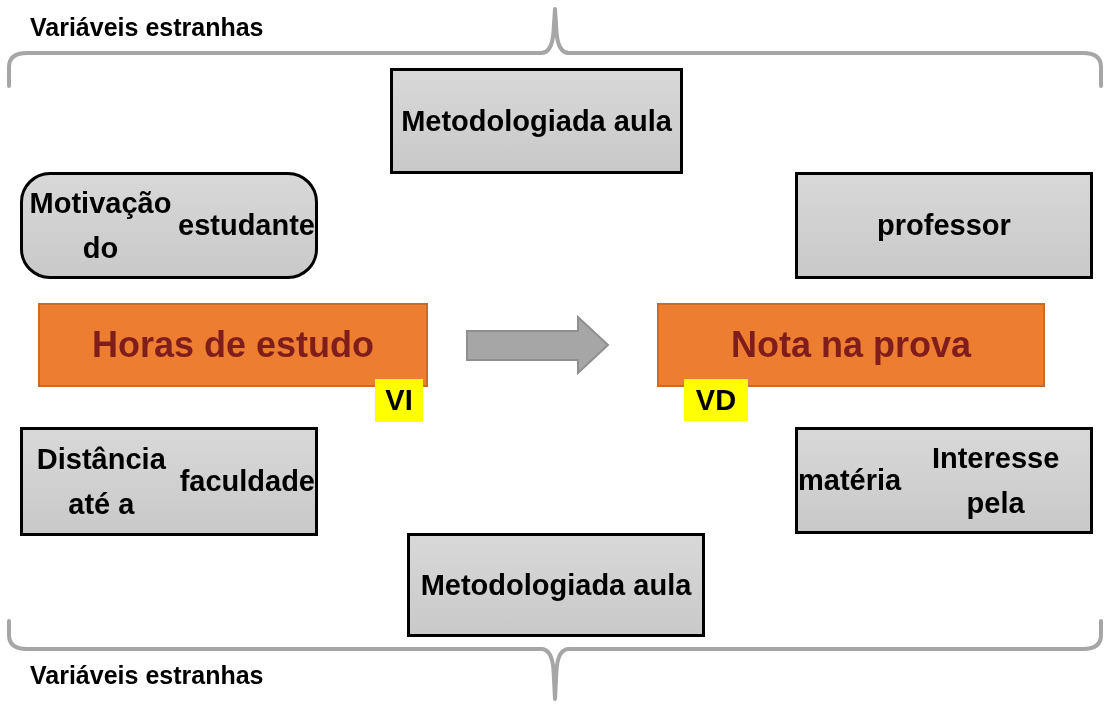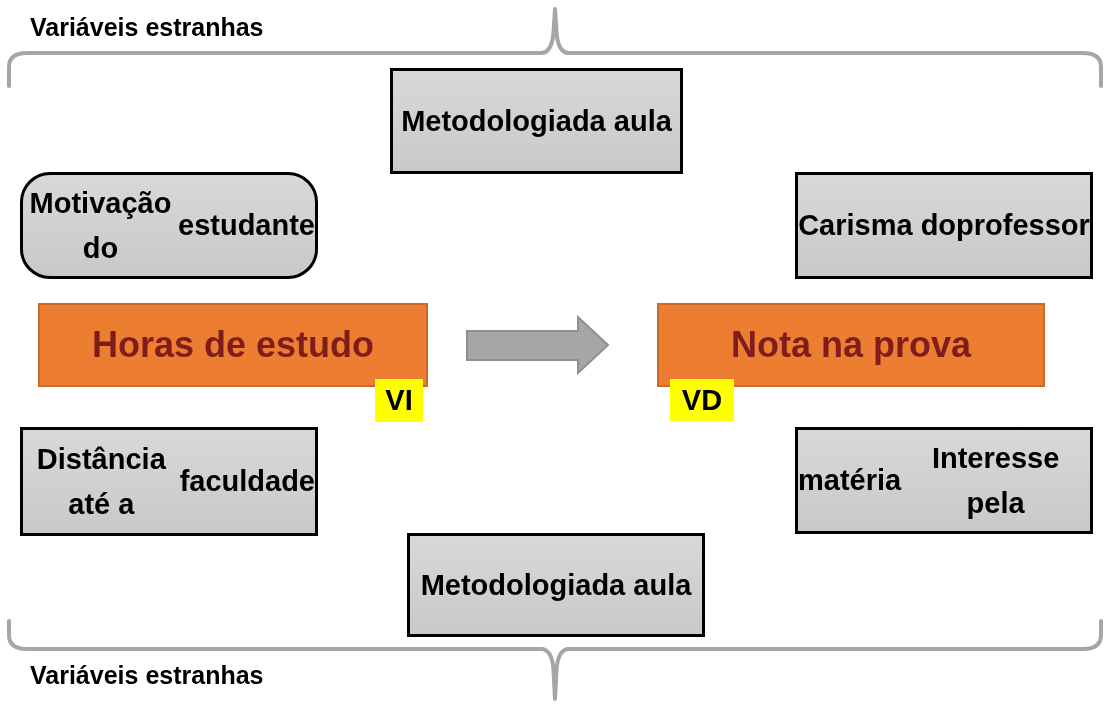--- a/index.html
+++ b/index.html
@@ -40,21 +40,21 @@
   }
   #box-vi { left:38px;  top:303px; width:390px; height:84px; }
   #box-vd { left:657px; top:303px; width:388px; height:84px; }
 
   .tag {
     position:absolute; background:var(--highlight,#FFFF00); color:#000;
     font-weight:bold; font-size:29px; line-height:1;
     display:flex; align-items:center; justify-content:center; z-index:3;
   }
   #tag-vi { left:375px; top:379px; width:48px; height:43px; }
-  #tag-vd { left:670px; top:379px; width:64px; height:42px; }
+  #tag-vd { left:684px; top:379px; width:64px; height:42px; }
 </style>
 </head>
 <body>
 
 <div class="canvas">
 
   <svg class="overlay" width="1115" height="708" viewBox="0 0 1115 708" aria-hidden="true">
     <path d="M 9 86 L 9 67 Q 9 53 27 53 L 541 53 Q 552 53 553.5 32 L 555 9 L 556.5 32 Q 558 53 569 53 L 1083 53 Q 1101 53 1101 67 L 1101 86" fill="none" stroke="var(--brace,#A6A6A6)" stroke-width="4" stroke-linecap="round" stroke-linejoin="round"></path>
     <path d="M 9 621 L 9 635 Q 9 649 27 649 L 541 649 Q 552 649 553.5 670 L 555 699 L 556.5 670 Q 558 649 569 649 L 1083 649 Q 1101 649 1101 635 L 1101 621" fill="none" stroke="var(--brace,#A6A6A6)" stroke-width="4" stroke-linecap="round" stroke-linejoin="round"></path>
     <polygon points="467,331 578,331 578,317 608,345 578,373 578,360 467,360" fill="var(--arrow-fill,#A6A6A6)" stroke="var(--arrow-border,#8F8F8F)" stroke-width="2"></polygon>
@@ -65,21 +65,20 @@
 
   <div class="gray-box" id="box-metodologia-top">
     <span>Metodologia</span>
     <span>da aula</span>
   </div>
   <div class="gray-box" id="box-motivacao">
     <span>Motivação do</span>
     <span>estudante</span>
   </div>
   <div class="gray-box" id="box-carisma">
-    <span>Carisma do</span>
     <span>professor</span>
   </div>
   <div class="gray-box" id="box-distancia">
     <span>Distância até a</span>
     <span>faculdade</span>
   </div>
   <div class="gray-box" id="box-interesse">
     <span>matéria</span>
     <span>Interesse pela</span>
   </div>

